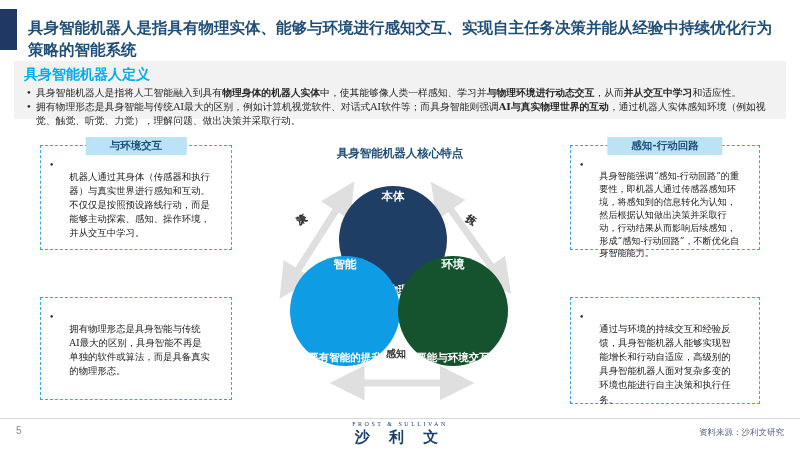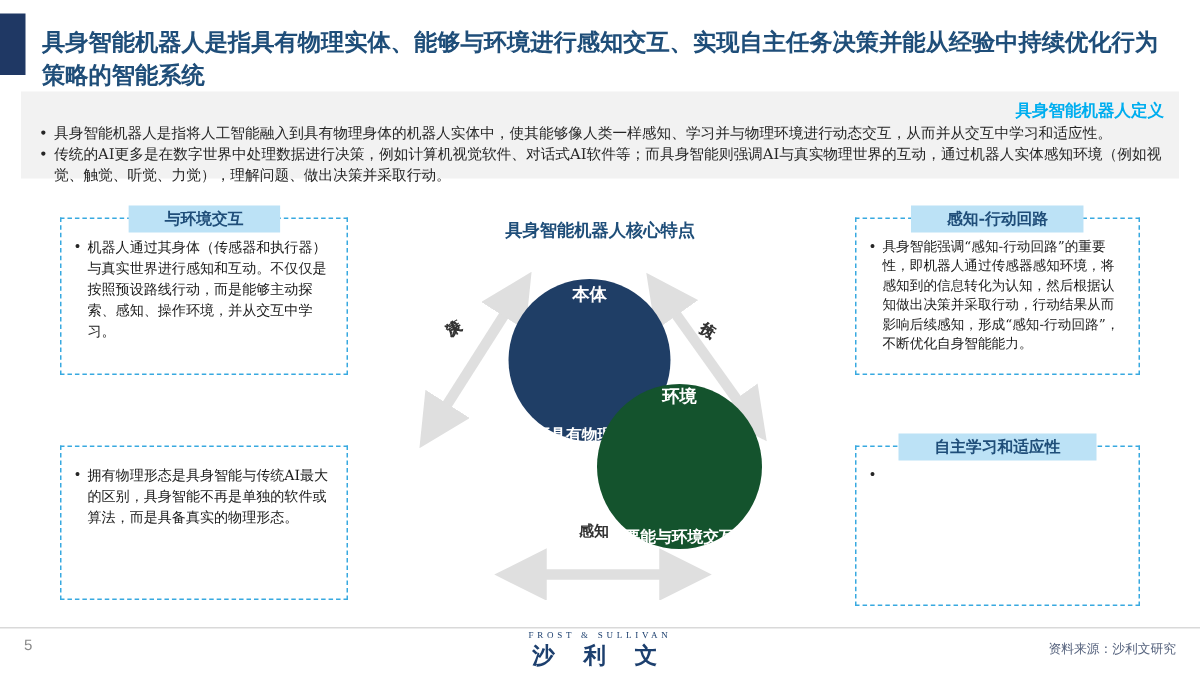--- a/index.html
+++ b/index.html
@@ -7,34 +7,34 @@
          font-family:"Liberation Sans",sans-serif;}
 
   
   .accent-bar{position:absolute;left:0;top:9px;width:17px;height:41px;background:#1F3864;}
   .page-title{position:absolute;left:28px;top:7px;width:752px;font-size:15.5px;font-weight:bold;
               color:#1F4E79;line-height:1.38;font-family:"DejaVu Serif",serif;}
 
   
   .definition{position:absolute;left:14px;top:61px;width:752px;height:48px;background:#F2F2F2;
               padding:5px 10px;font-family:"DejaVu Serif",serif;}
-  .def-title{font-size:11px;font-weight:bold;color:#00AEEF;margin-bottom:2px;text-align:right;}
+  .def-title{font-size:14px;font-weight:bold;color:#00AEEF;margin-bottom:2px;}
   .def-list{margin:0;padding:0;list-style:none;}
   .def-list li{font-size:9.8px;color:#262626;line-height:1.45;padding-left:12px;position:relative;}
   .def-list li::before{content:"•";position:absolute;left:2px;top:0;}
-  .b{font-weight:normal;}
+  .b{font-weight:bold;}
 
   
   .fbox{position:absolute;border:1.5px dashed #38A9E0;background:#fff;}
   .fbox-tab{position:absolute;top:-9px;left:50%;transform:translateX(-50%);background:#BCE2F6;
             color:#1F4E79;font-weight:bold;font-size:10.5px;padding:2px 24px;white-space:nowrap;
             font-family:"DejaVu Serif",serif;}
   .fbox-body{padding:13px 9px 4px 8px;display:flex;font-family:"DejaVu Serif",serif;}
   .fbox-body .marker{font-size:9px;color:#262626;margin-right:4px;line-height:1.5;}
-  .fbox-body p{margin:0;font-size:9.4px;color:#1a1a1a;line-height:1.5;}
+  .fbox-body p{margin:11px;font-size:9.4px;color:#1a1a1a;line-height:1.5;}
 
   
   .diagram{position:absolute;left:275px;top:140px;width:250px;height:260px;}
   .diagram-title{position:absolute;top:6px;left:0;width:100%;text-align:center;font-size:11.5px;
                  font-weight:bold;color:#1F4E79;font-family:"DejaVu Serif",serif;}
   .arrows{position:absolute;left:0;top:0;}
   .circle{position:absolute;border-radius:50%;display:flex;flex-direction:column;align-items:center;
           justify-content:center;text-align:center;color:#fff;font-family:"DejaVu Serif",serif;gap:47px;}
   .c-top{left:64px;top:46px;width:108px;height:108px;background:#1F3E66;z-index:2;}
   .c-left{left:15px;top:116px;width:110px;height:110px;background:#0E9DE5;z-index:3;}
@@ -63,21 +63,21 @@
 
 <div class="slide">
 
   <div class="accent-bar"></div>
   <h1 class="page-title">具身智能机器人是指具有物理实体、能够与环境进行感知交互、实现自主任务决策并能从经验中持续优化行为策略的智能系统</h1>
 
   <section class="definition">
     <div class="def-title">具身智能机器人定义</div>
     <ul class="def-list">
       <li><span>具身智能机器人是指将人工智能融入到具有</span><span class="b">物理身体的机器人实体</span><span>中，使其能够像人类一样感知、学习并</span><span class="b">与物理环境进行动态交互</span><span>，从而</span><span class="b">并从交互中学习</span><span>和适应性。</span></li>
-      <li><span>传统的AI更多是在数字世界中处理数据进行决策，例如计算机视觉软件、对话式AI软件等；而具身智能则强调</span><span class="b">AI与真实物理世界的互动</span><span>，通过机器人实体感知环境（例如视觉、触觉、听觉、力觉），理解问题、做出决策并采取行动。</span></li>
+      <li><span>拥有物理形态是具身智能与传统AI最大的区别，例如计算机视觉软件、对话式AI软件等；而具身智能则强调</span><span class="b">AI与真实物理世界的互动</span><span>，通过机器人实体感知环境（例如视觉、触觉、听觉、力觉），理解问题、做出决策并采取行动。</span></li>
     </ul>
   </section>
 
   <div class="fbox" style="left:40px;top:145px;width:190px;height:103px">
     <div class="fbox-tab">与环境交互</div>
     <div class="fbox-body">
       <span class="marker">•</span>
       <p>机器人通过其身体（传感器和执行器）与真实世界进行感知和互动。不仅仅是按照预设路线行动，而是能够主动探索、感知、操作环境，并从交互中学习。</p>
     </div>
   </div>
@@ -91,43 +91,47 @@
   </div>
 
   <div class="fbox" style="left:40px;top:297px;width:190px;height:101px">
     <div class="fbox-body">
       <span class="marker">•</span>
       <p>拥有物理形态是具身智能与传统AI最大的区别，具身智能不再是单独的软件或算法，而是具备真实的物理形态。</p>
     </div>
   </div>
 
   <div class="fbox" style="left:570px;top:297px;width:188px;height:105px">
-    <div class="fbox-tab">自主学习和适应性</div>
     <div class="fbox-body">
       <span class="marker">•</span>
+      <p>通过与环境的持续交互和经验反馈，具身智能机器人能够实现智能增长和行动自适应，高级别的具身智能机器人面对复杂多变的环境也能进行自主决策和执行任务。</p>
     </div>
   </div>
 
   <div class="diagram">
     <div class="diagram-title">具身智能机器人核心特点</div>
 
     <svg class="arrows" width="250" height="260" viewBox="0 0 250 260">
       <defs>
         <marker id="ah" markerWidth="5" markerHeight="5" refX="2.5" refY="2.5" orient="auto-start-reverse">
           <path d="M0,0 L5,2.5 L0,5 z" fill="#DFDFDF"></path>
         </marker>
       </defs>
       <line x1="14" y1="144" x2="70" y2="56" stroke="#DFDFDF" stroke-width="7" marker-start="url(#ah)" marker-end="url(#ah)"></line>
       <line x1="166" y1="56" x2="226" y2="140" stroke="#DFDFDF" stroke-width="7" marker-start="url(#ah)" marker-end="url(#ah)"></line>
       <line x1="72" y1="243" x2="182" y2="243" stroke="#DFDFDF" stroke-width="7" marker-start="url(#ah)" marker-end="url(#ah)"></line>
     </svg>
 
     <div class="circle c-top">
       <div class="c-name">本体</div>
       <div class="c-desc">要具有物理实体</div>
+    </div>
+    <div class="circle c-left">
+      <div class="c-name">智能</div>
+      <div class="c-desc">要有智能的提升</div>
     </div>
     <div class="circle c-right">
       <div class="c-name">环境</div>
       <div class="c-desc">要能与环境交互</div>
     </div>
 
     <div class="diag-label lbl-decision">决策</div>
     <div class="diag-label lbl-execution">执行</div>
     <div class="diag-label lbl-perception">感知</div>
   </div>

